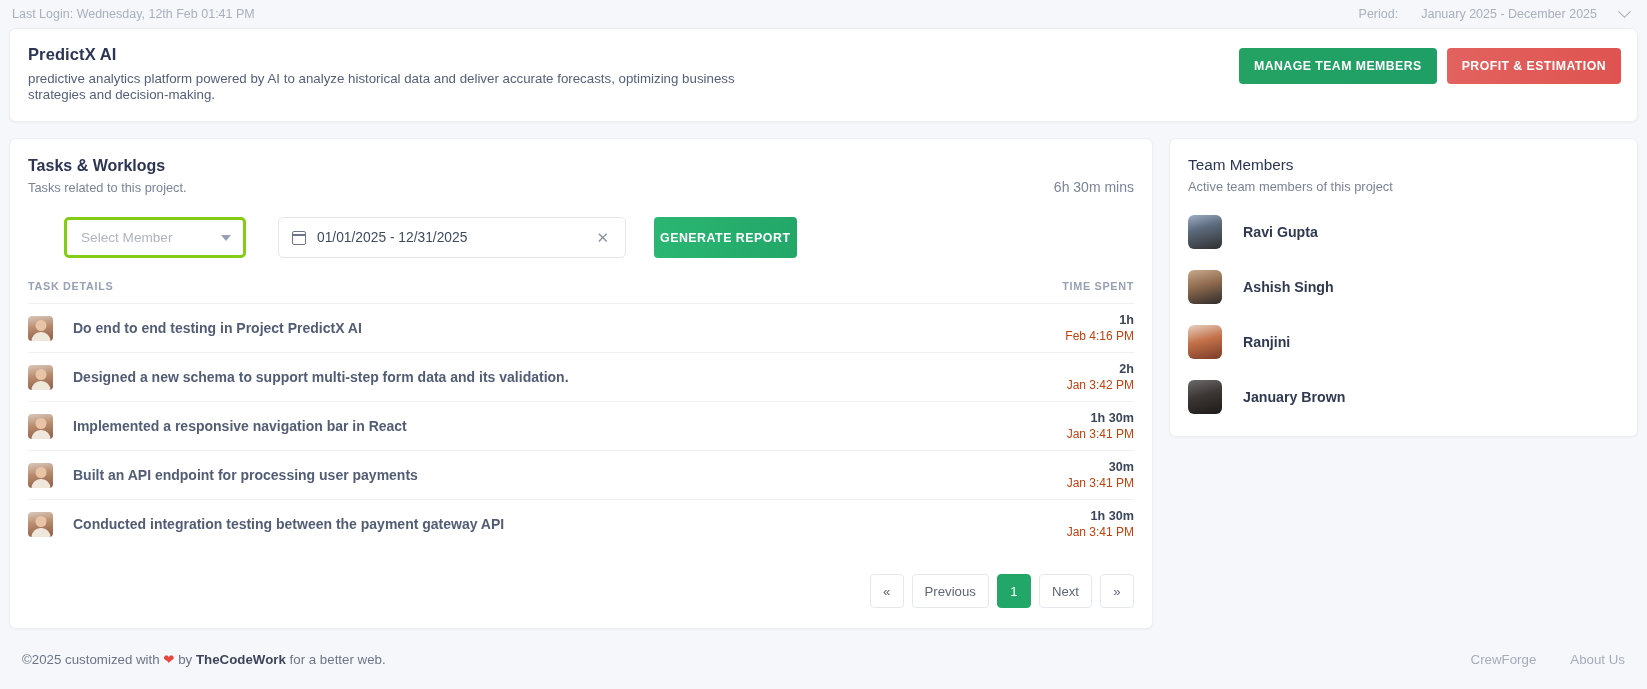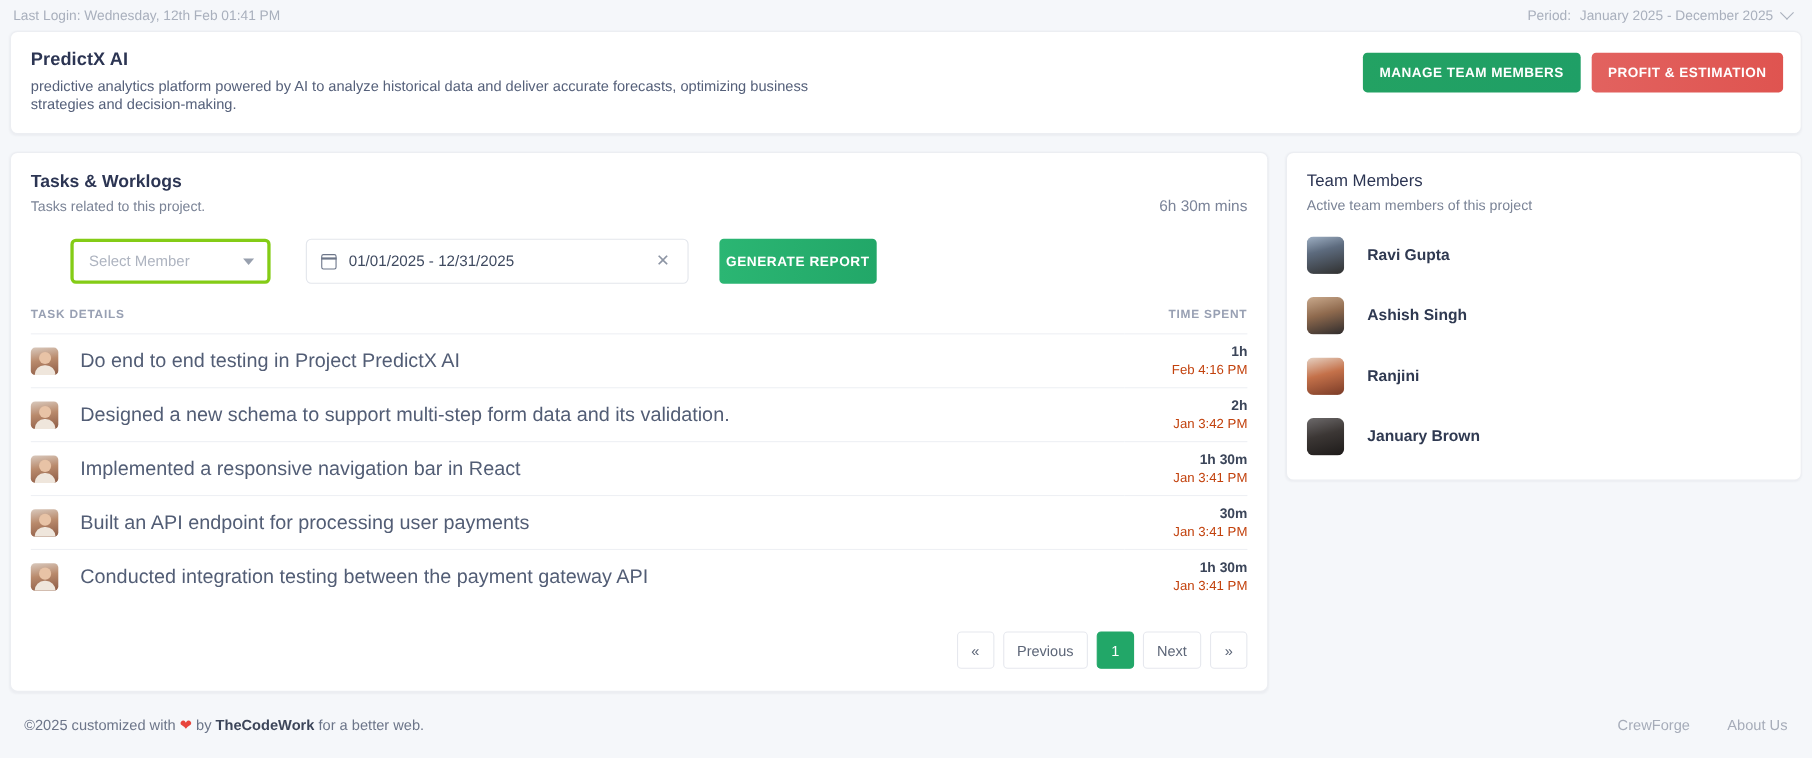--- a/index.html
+++ b/index.html
@@ -13,21 +13,21 @@
   .page { width: 1647px; height: 689px; position: relative; display: flex; flex-direction: column; }
 
   
   .topbar {
     height: 28px; flex: 0 0 28px;
     display: flex; align-items: center; justify-content: space-between;
     padding: 0 18px 0 12px;
     font-size: 12.5px; color: #a9b0bd;
     background: #f5f7fa;
   }
-  .topbar .period { display: flex; align-items: center; gap: 8px; color: #a9b0bd; }
+  .topbar .period { display: flex; align-items: center; gap: 23px; color: #a9b0bd; }
   .topbar .period .lbl { color: #a9b0bd; }
   .chev { display: inline-block; width: 9px; height: 9px; border-right: 1.6px solid #a9b0bd;
           border-bottom: 1.6px solid #a9b0bd; transform: rotate(45deg) translate(-2px,-2px); }
 
   
   .wrap { padding: 0 9px; }
   .card {
     background: #fff; border: 1px solid #eceef2; border-radius: 7px;
     box-shadow: 0 1px 2px rgba(16,24,40,.04);
   }
@@ -89,21 +89,21 @@
   .task-cell { display: flex; align-items: center; gap: 20px; }
   .avatar {
     width: 25px; height: 25px; border-radius: 4px; flex: 0 0 25px;
     background: linear-gradient(170deg,#d9c9bd 0%,#b98a6c 45%,#8d5b45 100%);
     position: relative; overflow: hidden;
   }
   .avatar:before { content: ""; position: absolute; top: 4px; left: 50%; transform: translateX(-50%);
     width: 11px; height: 11px; border-radius: 50%; background: #e8c3a6; }
   .avatar:after { content: ""; position: absolute; bottom: 0; left: 50%; transform: translateX(-50%);
     width: 19px; height: 9px; border-radius: 9px 9px 0 0; background: #efe6dc; }
-  .task-text { font-size: 18px; color: #525d75; }
+  .task-text { font-size: 14px; color: #525d75; font-weight: bold; }
   .time-cell { text-align: right; }
   .time-amt { font-size: 12.6px; font-weight: bold; color: #3b4559; }
   .time-date { font-size: 12px; color: #c2410c; margin-top: 2px; }
 
   
   .pager { display: flex; justify-content: flex-end; gap: 8px; margin-top: 26px; }
   .pg {
     min-width: 34px; height: 34px; border: 1px solid #e6e8ee; border-radius: 4px; background: #fff;
     color: #5d6678; font-size: 13.2px; display: flex; align-items: center; justify-content: center;
     padding: 0 12px; cursor: pointer; font-family: "Liberation Sans", sans-serif;

